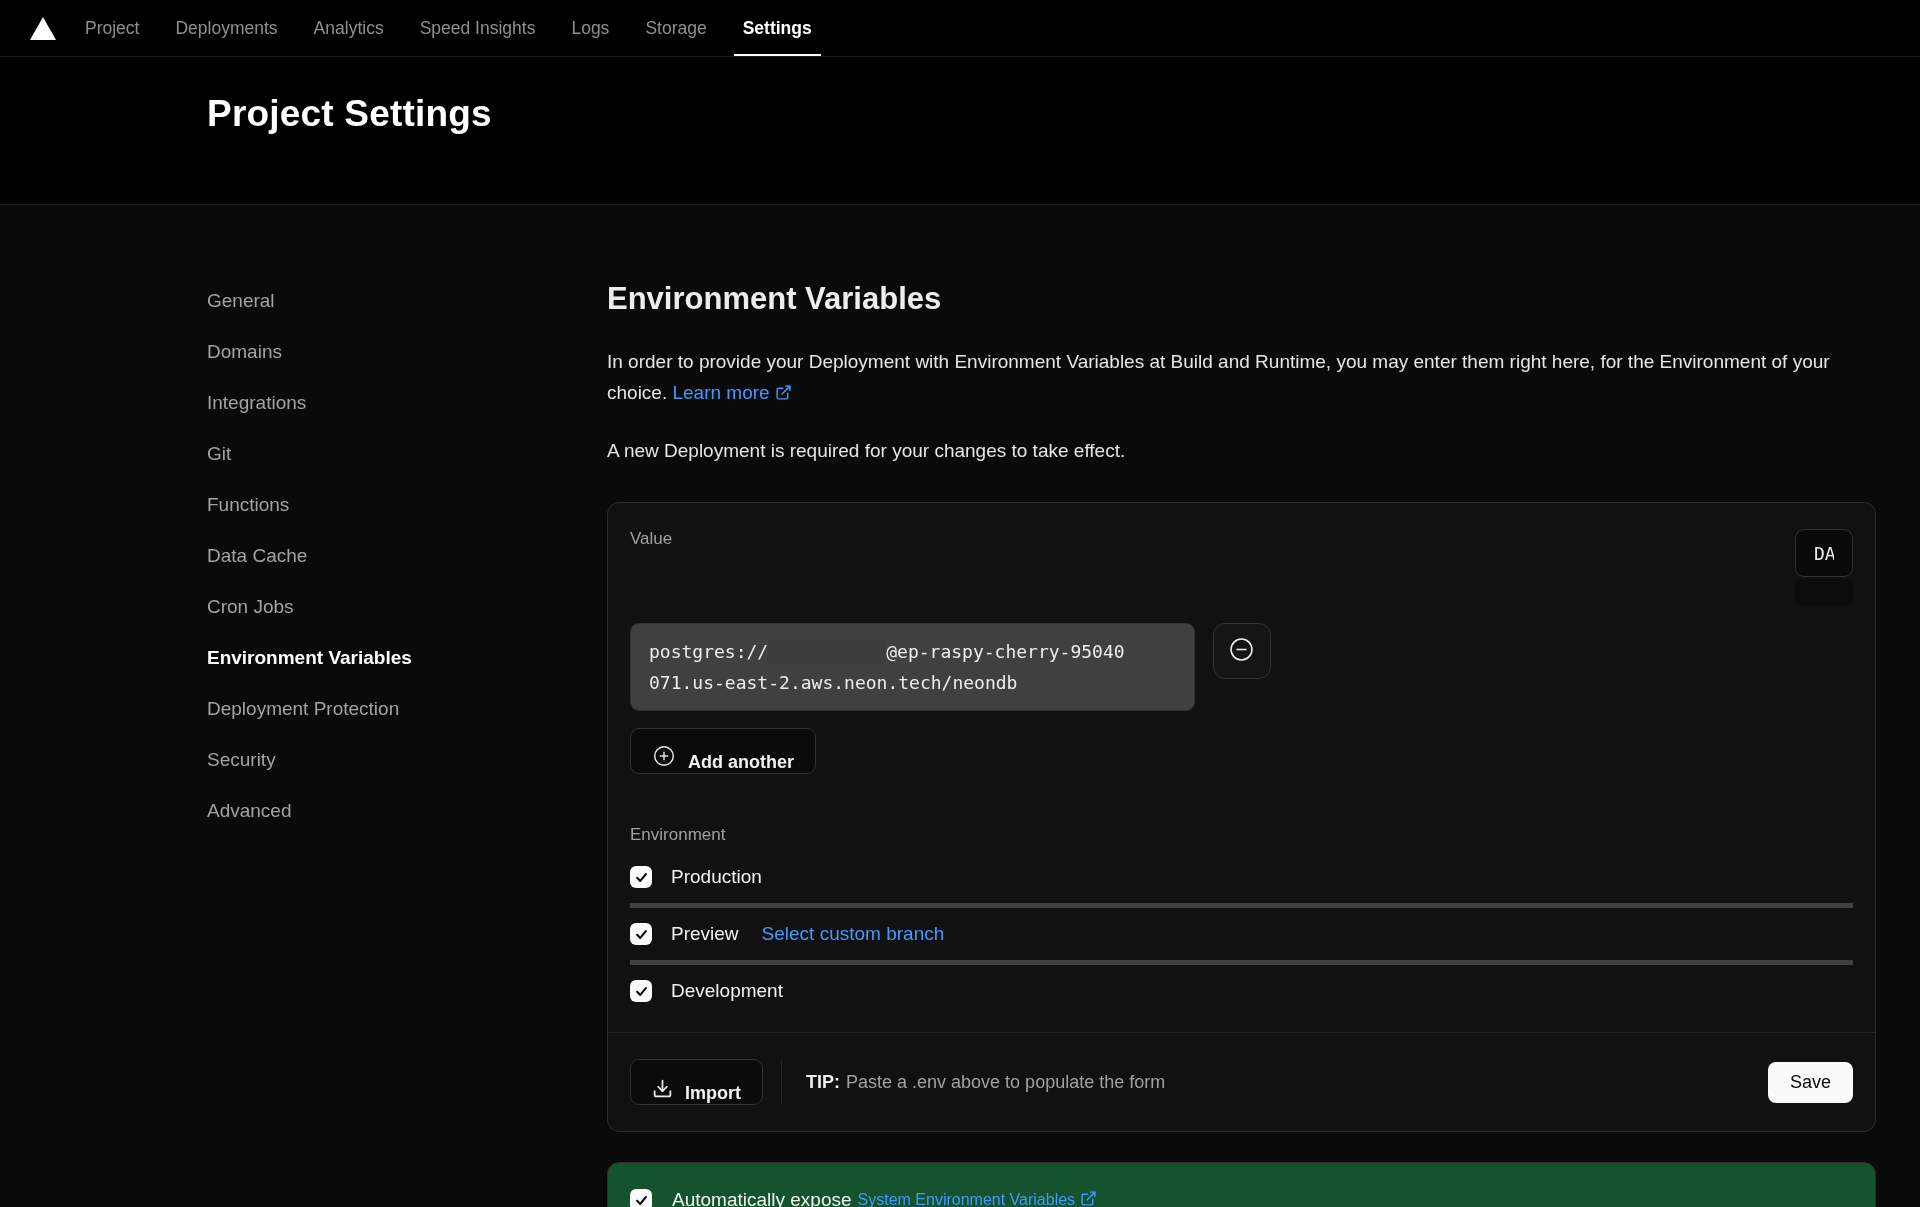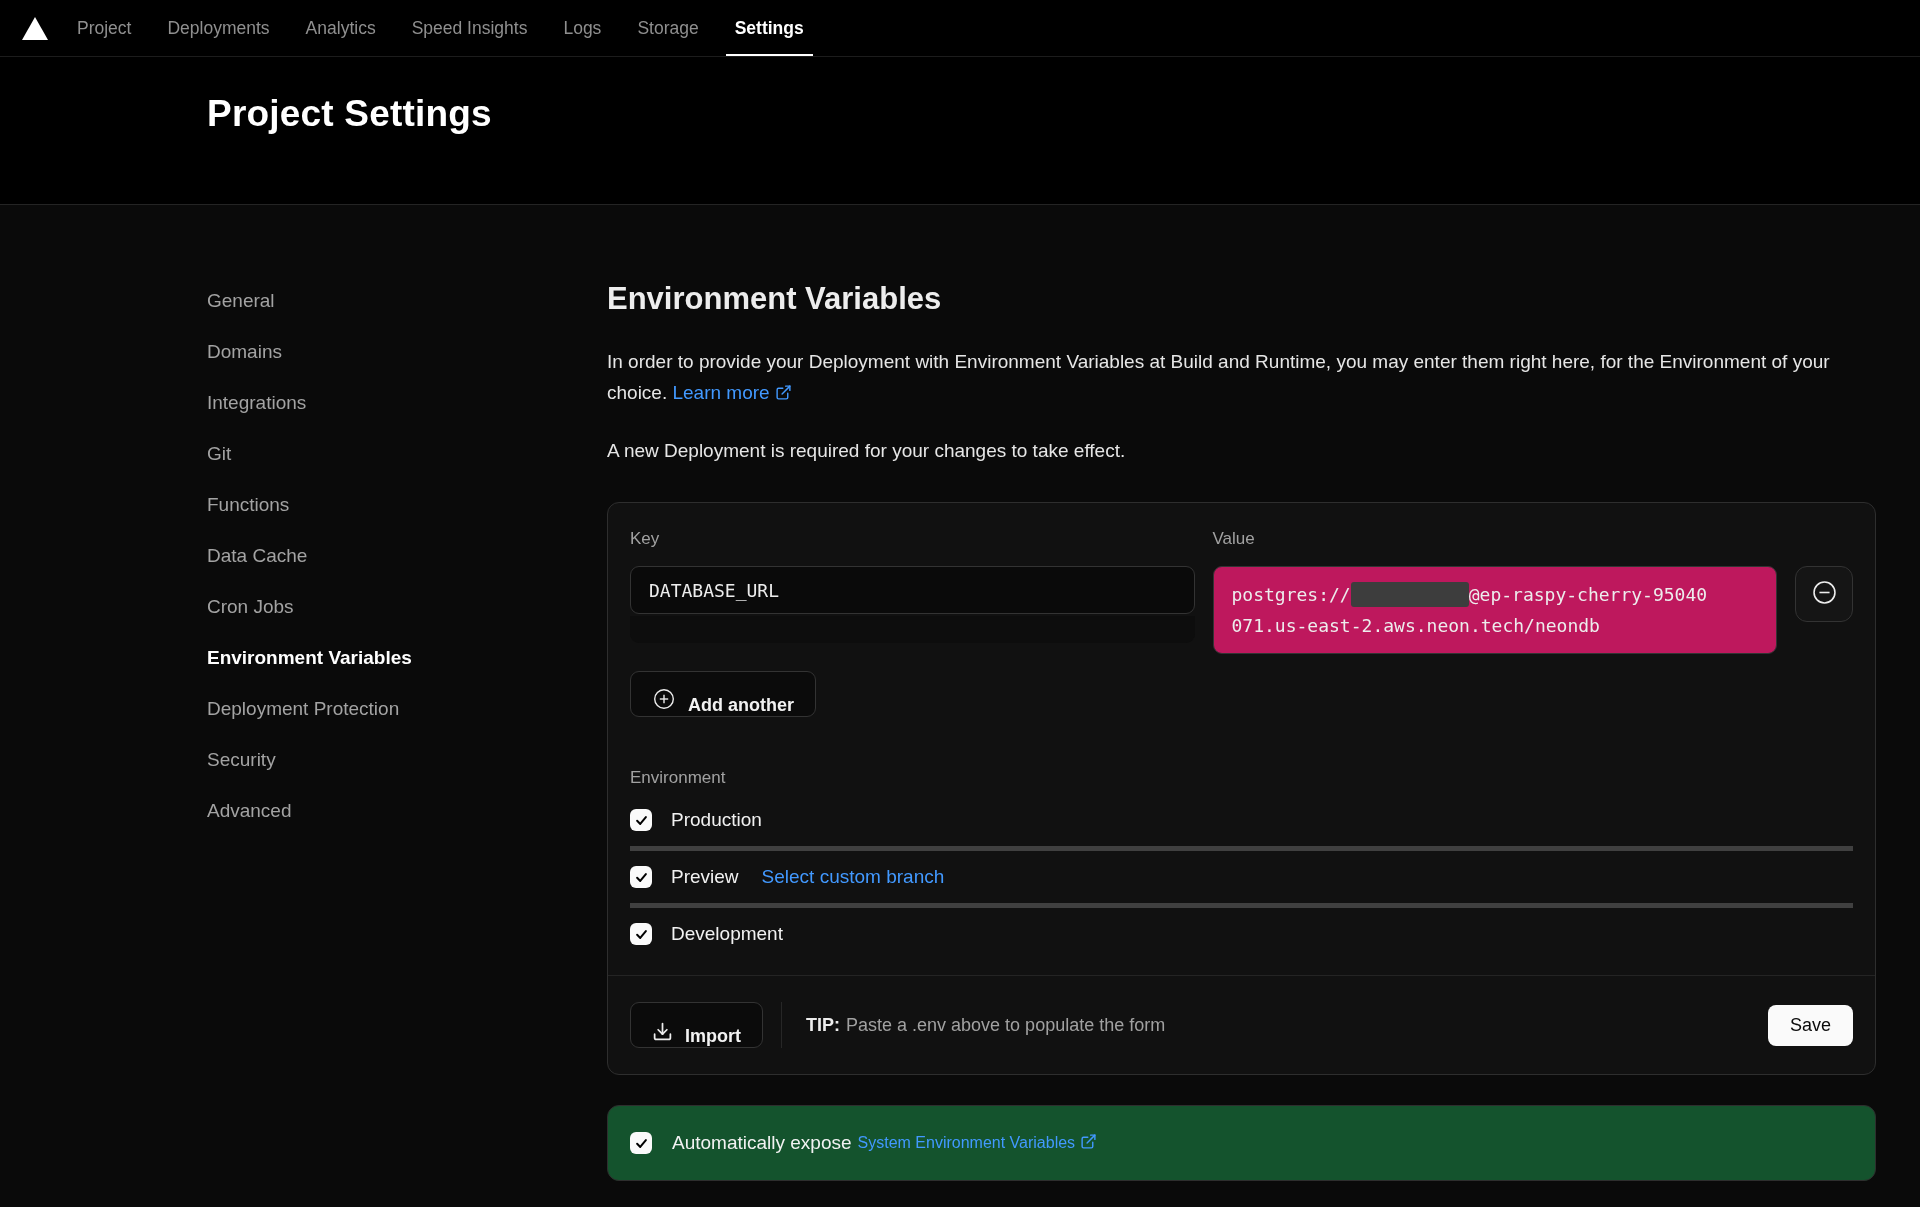--- a/index.html
+++ b/index.html
@@ -9,21 +9,21 @@
     font-family: "Liberation Sans", sans-serif;
     color: #ededed;
     -webkit-font-smoothing: antialiased;
   }
   a { text-decoration: none; cursor: pointer; }
 
   
   .topnav {
     height: 57px; background: #000;
     display: flex; align-items: stretch;
-    padding-left: 22px;
+    padding-left: 30px;
     border-bottom: 1px solid #1c1c1c;
   }
   .logo-wrap { display: flex; align-items: center; margin-right: 20px; }
   .topnav nav { display: flex; align-items: stretch; }
   .nav-item {
     display: flex; align-items: center;
     padding: 0 9px; margin-right: 18px;
     color: #8f8f8f; font-size: 17.5px; font-weight: 400;
     position: relative; white-space: nowrap;
   }
@@ -77,21 +77,21 @@
     background: #0a0a0a; border: 1px solid #333; border-radius: 9px;
     color: #ededed; font-family: "DejaVu Sans Mono", "Liberation Mono", monospace;
     font-size: 18px; padding: 0 18px; outline: none;
   }
   .key-shadow {
     height: 27px; margin-top: 2px;
     background: #0d0d0d; border-radius: 0 0 9px 9px;
   }
   .value-box {
     width: 100%; min-height: 88px;
-    background: #be185d; border: 1px solid #333; border-radius: 9px;
+    background: #404040; border: 1px solid #333; border-radius: 9px;
     padding: 12px 18px;
     font-family: "DejaVu Sans Mono", "Liberation Mono", monospace;
     font-size: 18px; line-height: 31px; color: #ededed;
     word-break: break-all; cursor: text;
   }
   .redacted {
     display: inline-block; width: 118px; height: 25px;
     background: #3d3d3d; border-radius: 3px; vertical-align: -6px;
   }
   .icon-btn {
@@ -208,21 +208,20 @@
               <polyline points="15 3 21 3 21 9"></polyline>
               <line x1="10" y1="14" x2="21" y2="3"></line>
             </svg></span></a>
     </p>
 
     <p class="note">A new Deployment is required for your changes to take effect.</p>
 
     <section class="card">
       <div class="card-body">
         <div class="kv-grid">
-          <div class="field-label">Key</div>
           <div class="field-label">Value</div>
           <div></div>
 
           <div>
             <input class="text-input" type="text" value="DATABASE_URL" style="">
             <div class="key-shadow"></div>
           </div>
 
           <div class="value-box">
             <span>postgres://</span><span class="redacted"></span><span>@ep-raspy-cherry-95040</span><br>

